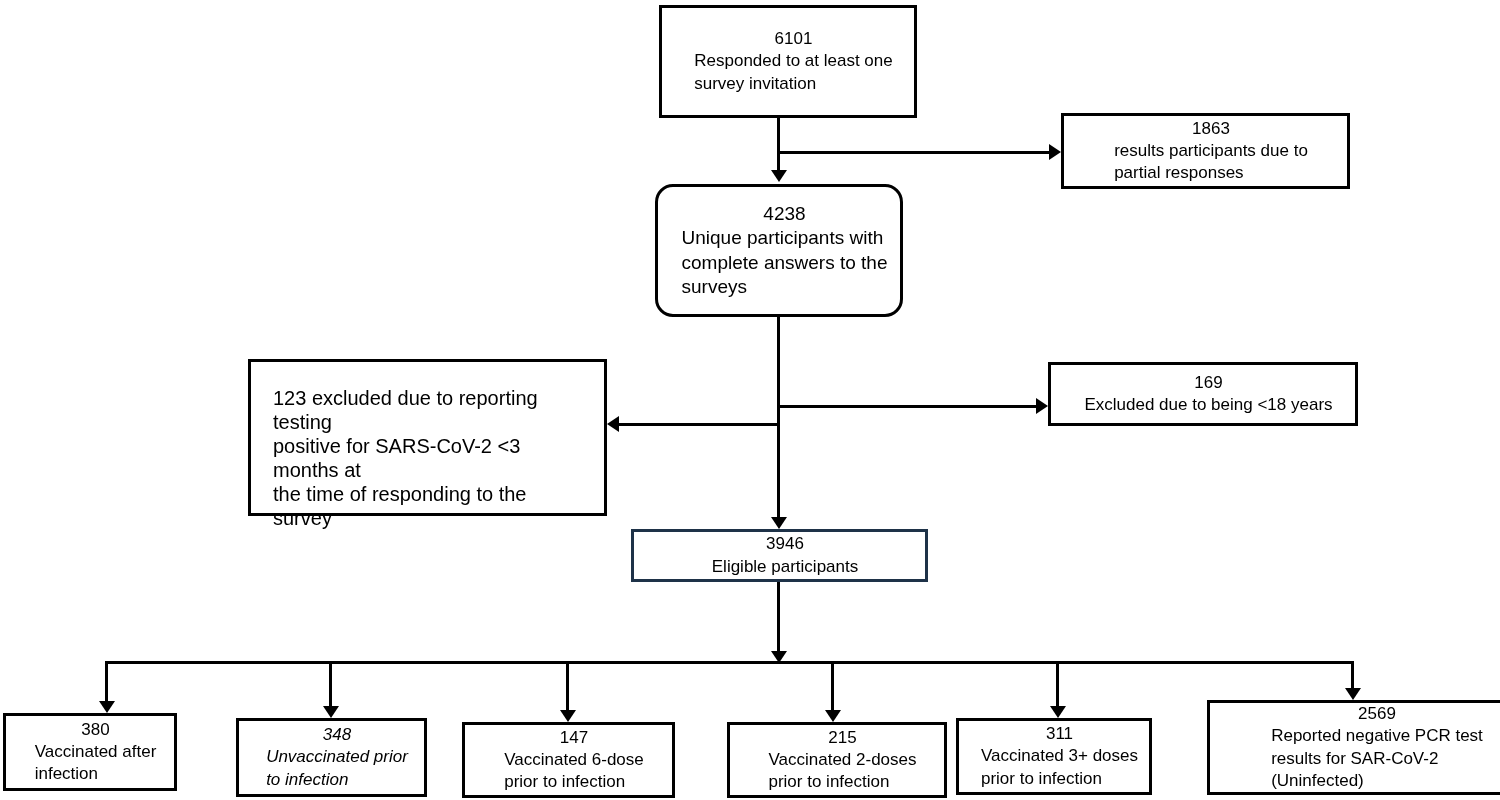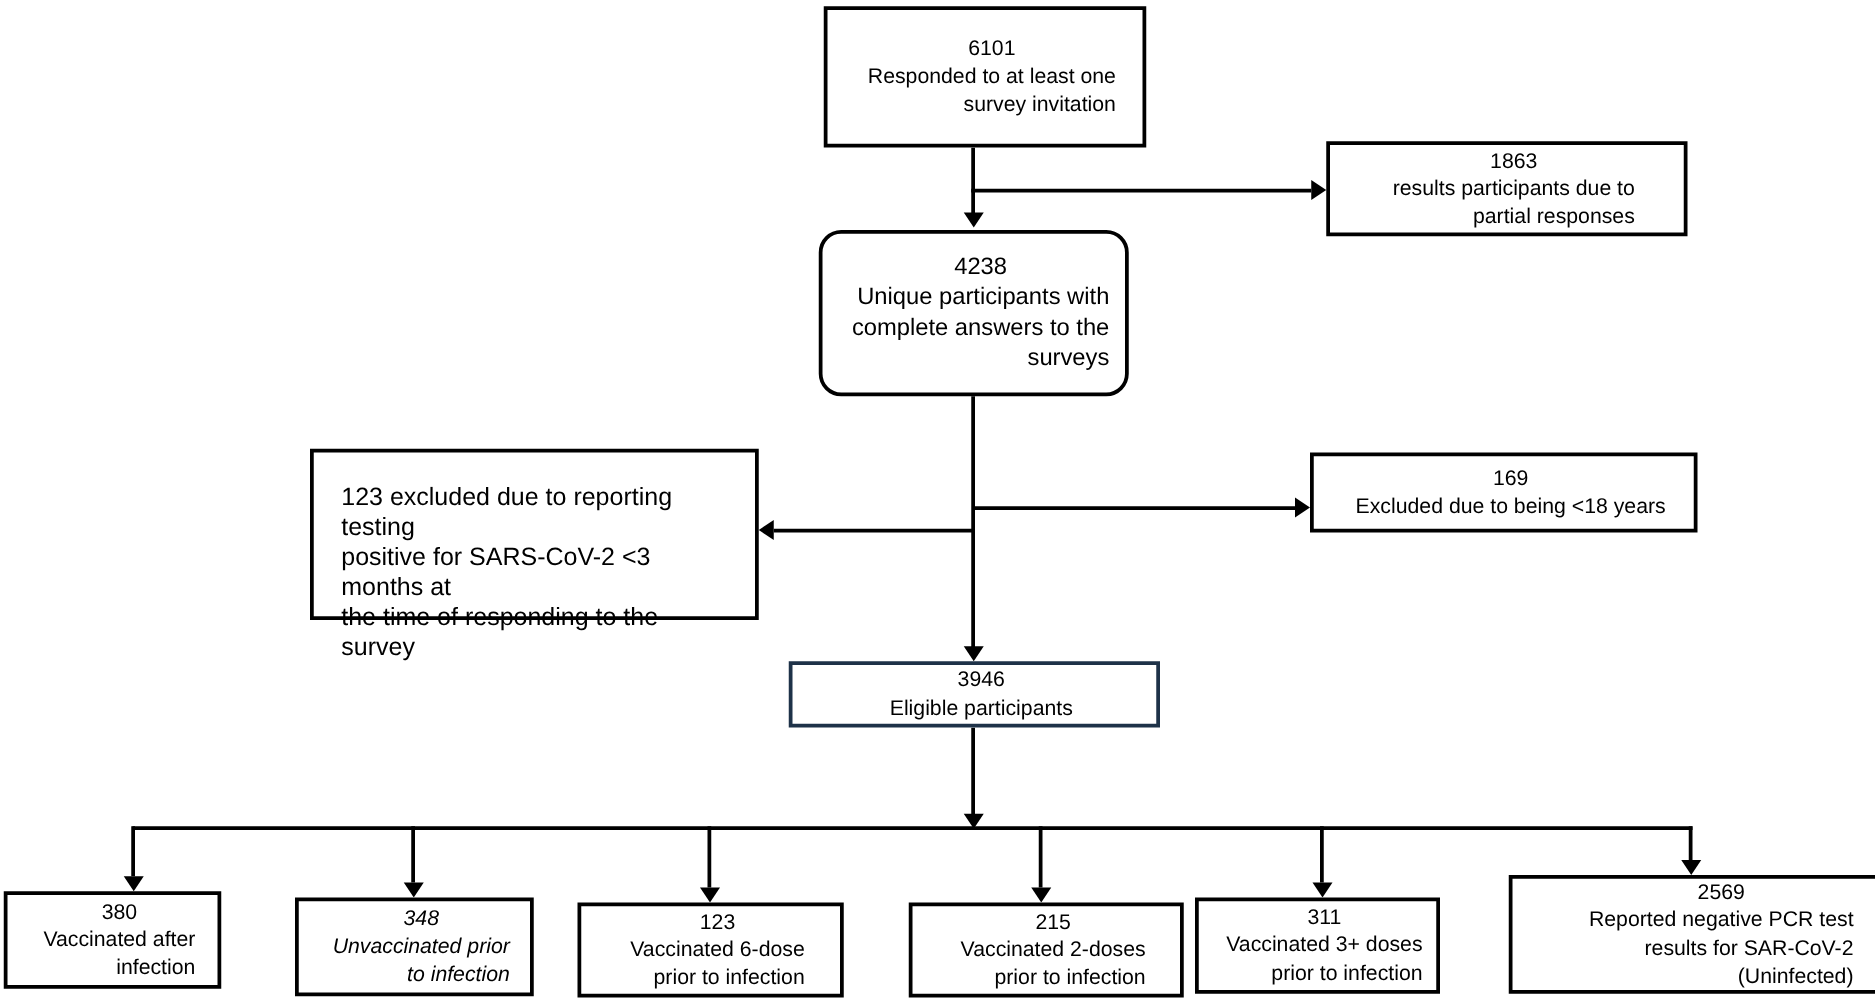--- a/index.html
+++ b/index.html
@@ -18,34 +18,34 @@
   }
   .fbox {
     position: absolute;
     box-sizing: border-box;
     border: 3px solid #000000;
     background: #ffffff;
     display: flex;
     flex-direction: column;
     align-items: center;
     justify-content: center;
-    text-align: right;
+    text-align: left;
     font-size: 17px;
     line-height: 1.3;
     white-space: pre-line;
     padding-left: 11px;
   }
   .fbox .num { display: block; }
   .fbox .label { display: block; }
 
   .box-responded        { left: 659px; top: 5px;   width: 258px; height: 113px; }
   .box-excluded-partial { left: 1061px; top: 113px; width: 289px; height: 76px; }
   .box-unique           { left: 655px; top: 184px; width: 248px; height: 133px; font-size: 19px; line-height: 1.28; border-radius: 18px; }
   .box-excluded-positive{
-    left: 248px; top: 359px; width: 359px; height: 137px;
+    left: 248px; top: 359px; width: 359px; height: 157px;
     align-items: flex-start; justify-content: flex-start; text-align: left;
     padding: 24px 14px 0 22px; font-size: 20px; line-height: 1.2;
   }
   .box-excluded-age     { left: 1048px; top: 362px; width: 310px; height: 64px; }
   .box-eligible         { left: 631px; top: 529px; width: 297px; height: 53px; border-color: #1e3248; border-width: 3px; }
   .box-vacc-after       { left: 3px;    top: 713px; width: 174px; height: 78px; }
   .box-unvacc-prior     { left: 236px;  top: 718px; width: 191px; height: 79px; font-style: italic; }
   .box-1dose            { left: 462px;  top: 722px; width: 213px; height: 76px; }
   .box-2doses           { left: 727px;  top: 722px; width: 220px; height: 76px; }
   .box-3doses           { left: 956px;  top: 718px; width: 196px; height: 77px; }
@@ -154,21 +154,21 @@
 infection</span>
   </div>
 
   <div class="fbox box-unvacc-prior">
     <span class="num">348</span>
     <span class="label">Unvaccinated prior
 to infection</span>
   </div>
 
   <div class="fbox box-1dose">
-    <span class="num">123</span>
+    <span class="num">147</span>
     <span class="label">Vaccinated 6-dose
 prior to infection</span>
   </div>
 
   <div class="fbox box-2doses">
     <span class="num">215</span>
     <span class="label">Vaccinated 2-doses
 prior to infection</span>
   </div>
 

